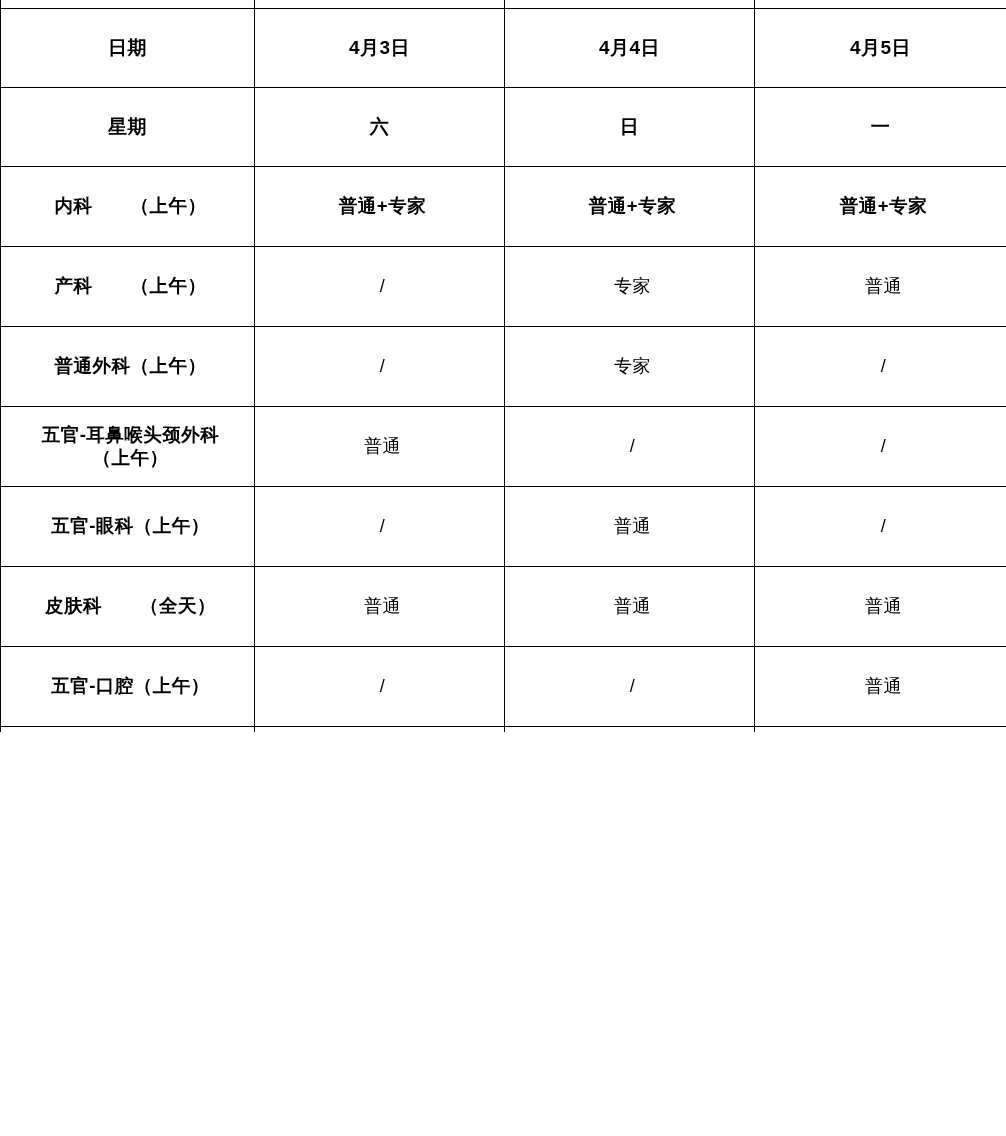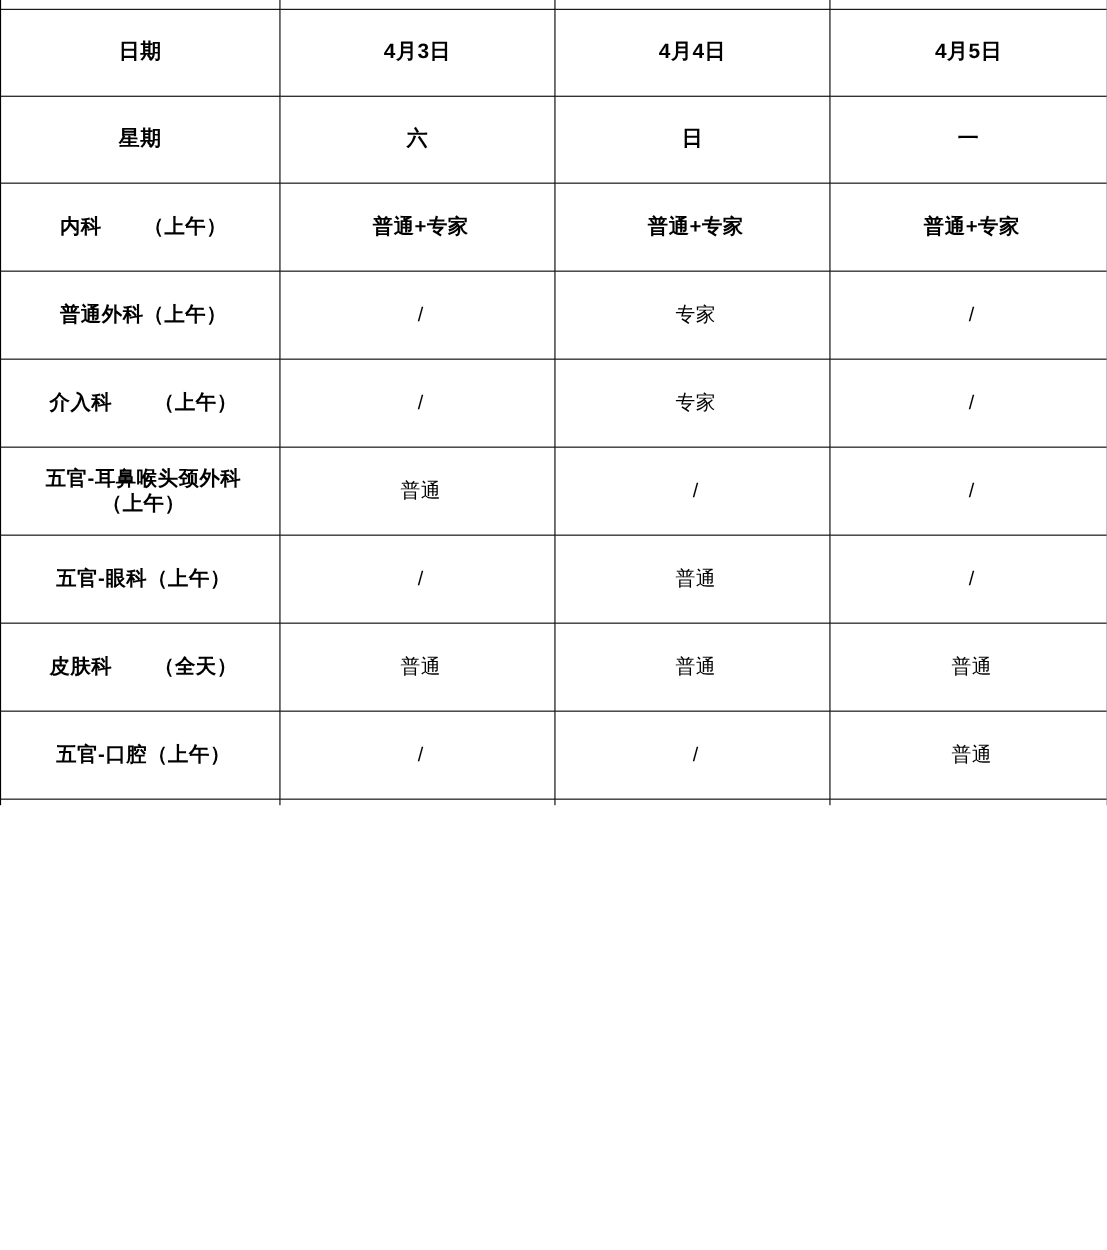--- a/index.html
+++ b/index.html
@@ -115,35 +115,35 @@
 
 
       <tr class="body">
         <td class="label">内科　　（上午）</td>
         <td class="val bold">普通+专家</td>
         <td class="val bold">普通+专家</td>
         <td class="val bold">普通+专家</td>
       </tr>
 
 
+      <tr class="body">
+        <td class="label">产科　　（上午）</td>
+        <td class="val">/</td>
+        <td class="val">专家</td>
+        <td class="val">普通</td>
+      </tr>
 
 
       <tr class="body">
         <td class="label">普通外科（上午）</td>
         <td class="val">/</td>
         <td class="val">专家</td>
         <td class="val">/</td>
       </tr>
 
-      <tr class="body">
-        <td class="label">介入科　　（上午）</td>
-        <td class="val">/</td>
-        <td class="val">专家</td>
-        <td class="val">/</td>
-      </tr>
 
       <tr class="body">
         <td class="label">
           <span class="two-line">五官-耳鼻喉头颈外科</span>
           <span class="two-line">（上午）</span>
         </td>
         <td class="val">普通</td>
         <td class="val">/</td>
         <td class="val">/</td>
       </tr>

